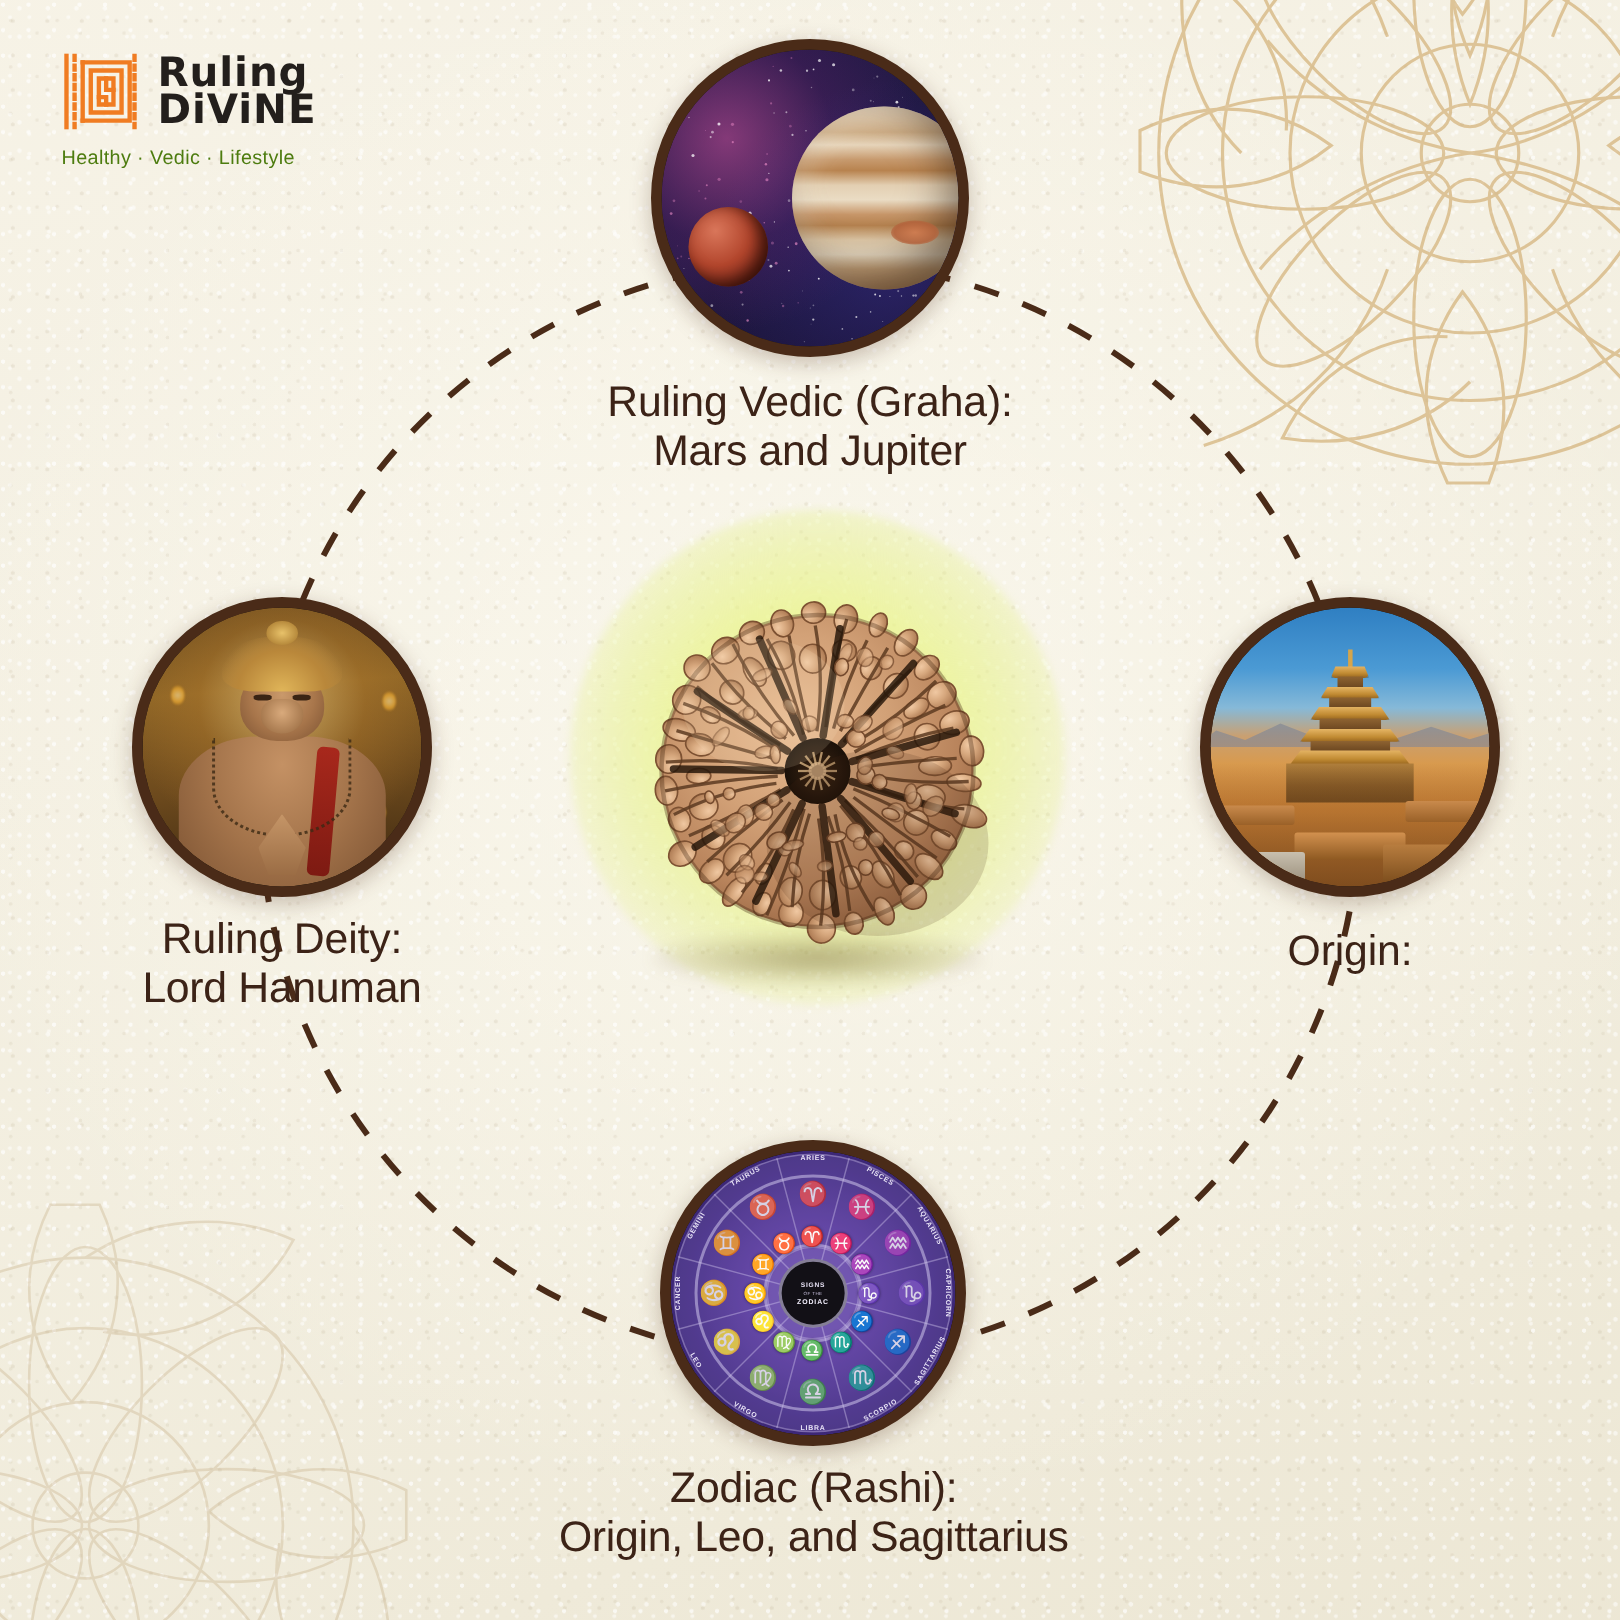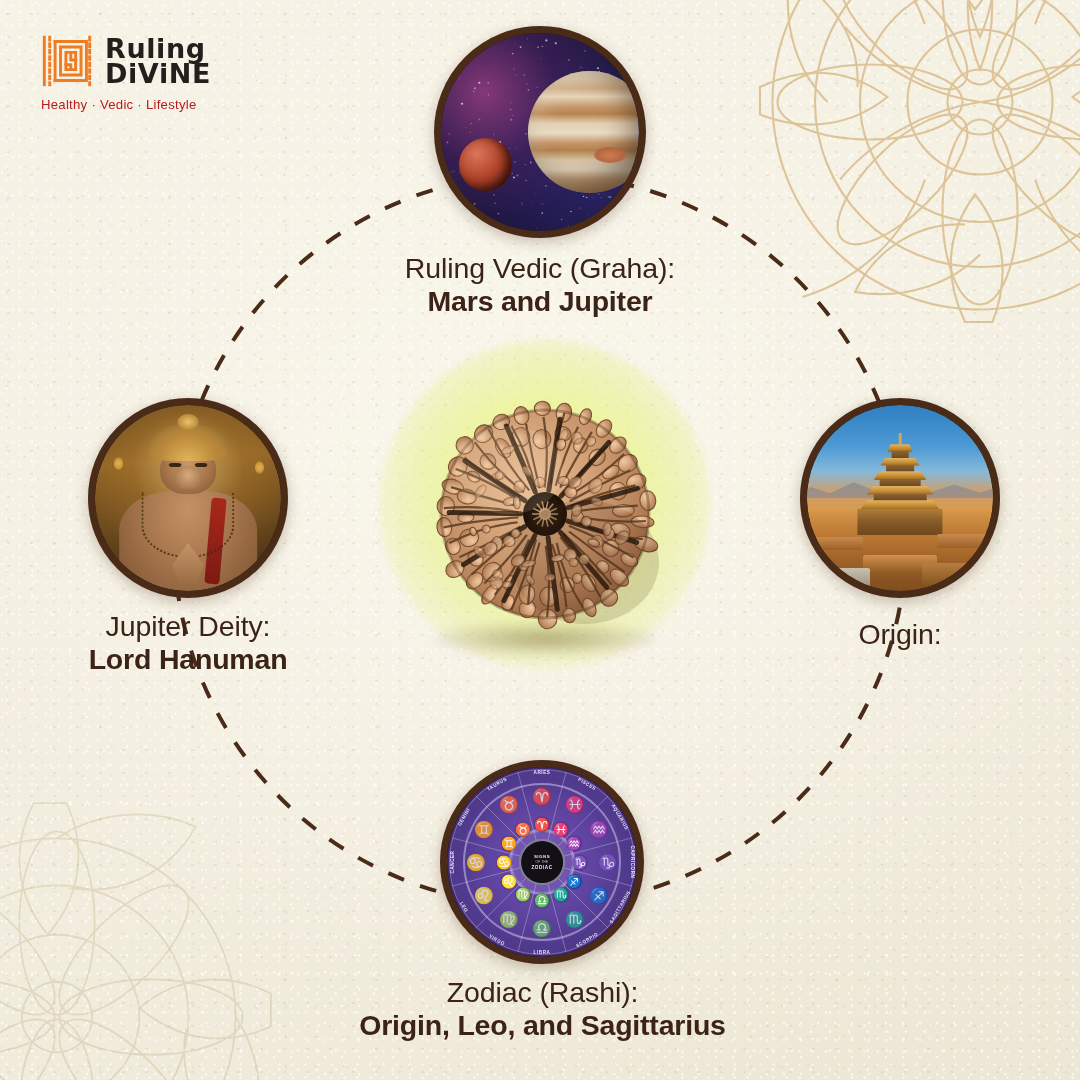--- a/index.html
+++ b/index.html
@@ -102,21 +102,21 @@
     font-family: "DejaVu Sans", sans-serif;
     font-weight: bold;
     font-size: 27px;
     letter-spacing: .6px;
     color: #231f1c;
   }
   .logo-tagline {
     margin-top: 9px;
     margin-left: 1px;
     font-size: 13.2px;
-    color: #b91c1c;
+    color: #4d7c0f;
     letter-spacing: .25px;
     white-space: nowrap;
   }
 
   
   .node {
     position: absolute;
   }
   .node-circle {
     position: absolute;
@@ -143,21 +143,21 @@
   .node-label .lbl-key {
     display: block;
     font-size: 28.5px;
     font-weight: 500;
     letter-spacing: -0.1px;
     white-space: nowrap;
   }
   .node-label .lbl-val {
     display: block;
     font-size: 28.5px;
-    font-weight: bold;
+    font-weight: normal;
     letter-spacing: -0.2px;
     white-space: nowrap;
   }
 
   
   #node-planet   .node-circle { left: 0;   top: 0;   width: 212px; height: 212px; }
   #node-planet   { left: 434px; top: 26px; width: 212px; }
   #node-planet   .node-label  { left: -114px; top: 226px; width: 440px; }
 
   #node-deity    .node-circle { left: 0;   top: 0;   width: 200px; height: 200px; }
@@ -1138,21 +1138,21 @@
         <div class="h-torso"></div>
         <div class="h-sash"></div>
         <div class="h-neck-mala"></div>
         <div class="h-hands"></div>
         <div class="h-face"></div>
         <div class="h-muzzle"></div>
         <div class="h-crown"></div>
       </div>
     </div>
     <div class="node-label">
-      <span class="lbl-key">Jupiter Deity:</span>
+      <span class="lbl-key">Ruling Deity:</span>
       <span class="lbl-val">Lord Hanuman</span>
     </div>
   </div>
 
   <div class="node" id="node-origin">
     <div class="node-circle">
       <div class="node-art">
         <div class="nepal-bg"></div>
         <div class="nepal-mtn"></div>
         <div class="pagoda">

